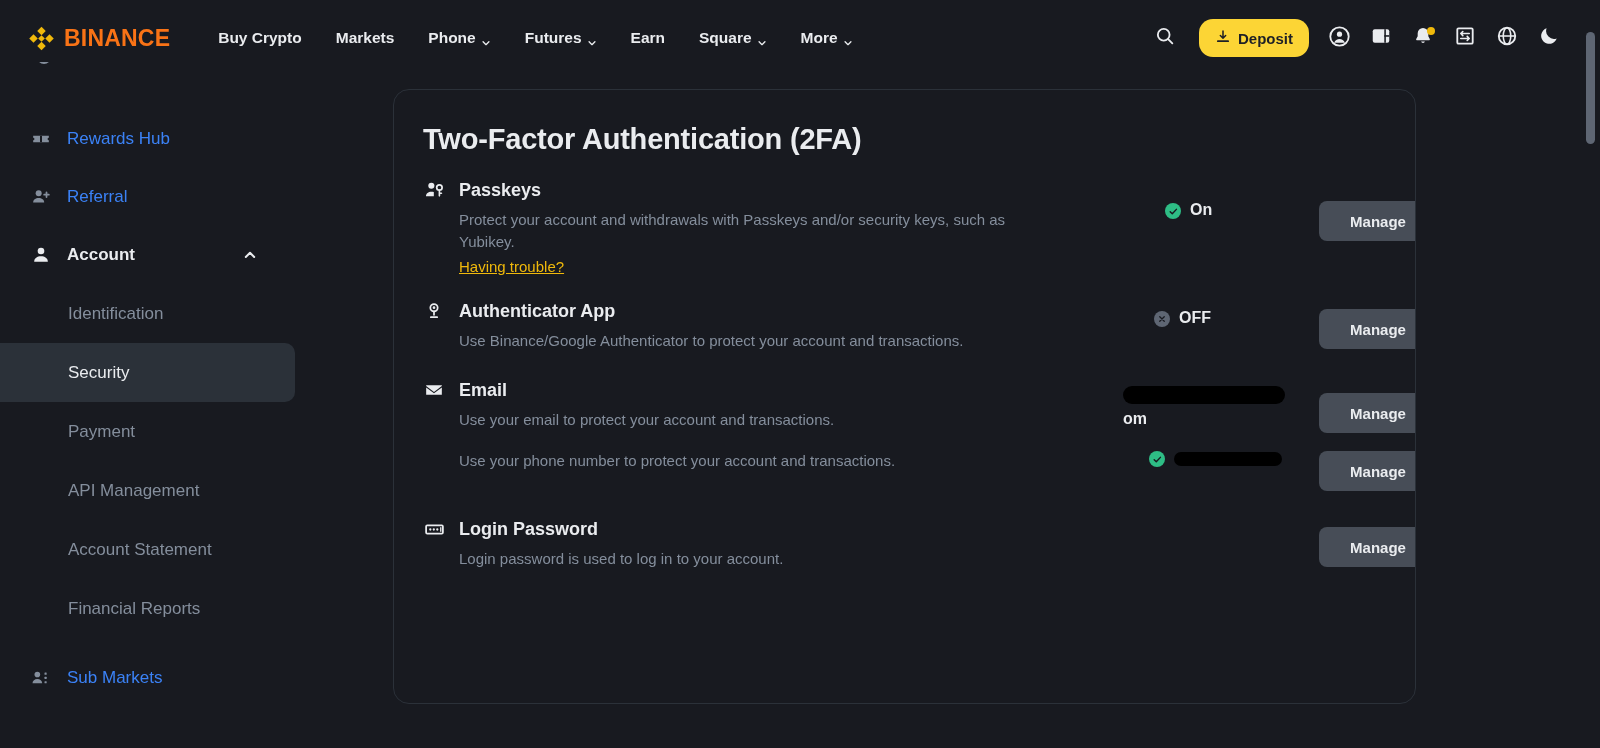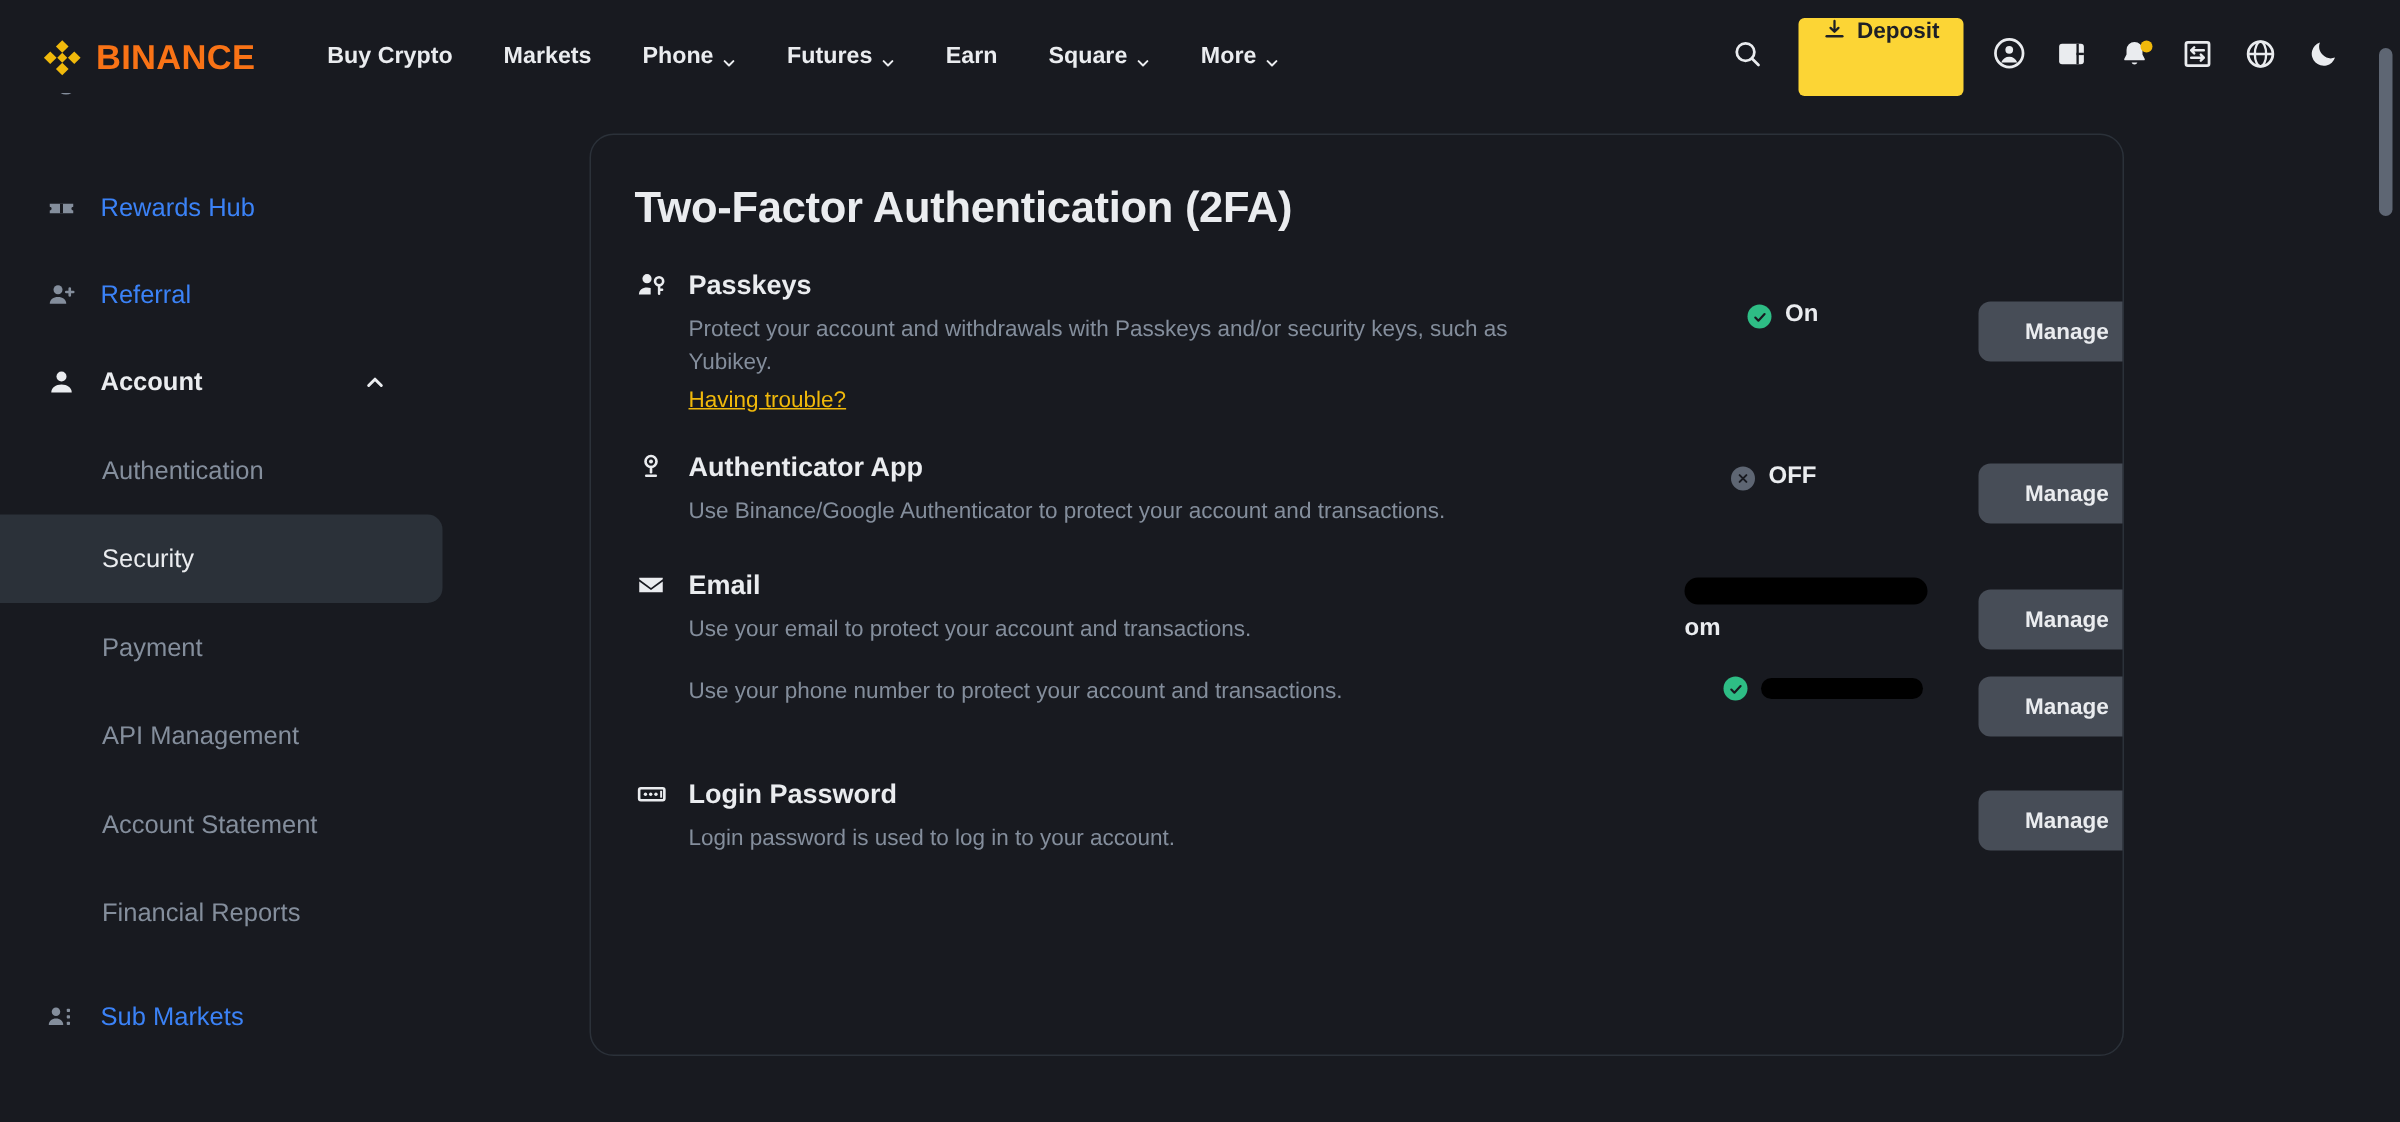--- a/index.html
+++ b/index.html
@@ -36,22 +36,22 @@
   .nav-right {
     margin-left: auto; display: flex; align-items: center; gap: 0;
     margin-right: 30px;
   }
   .icon-btn {
     width: 42px; height: 42px; display: flex; align-items: center;
     justify-content: center; cursor: pointer; position: relative;
   }
   .deposit-btn {
     background: #FCD535; color: #1E2026;
-    height: 52px; border-radius: 4px; border: 0;
-    display: flex; gap: 7px;
+    height: 38px; border-radius: 14px; border: 0;
+    display: flex; align-items: center; gap: 7px;
     padding: 0 16px; margin: 0 9px 0 13px;
     font-size: 15px; font-weight: bold; cursor: pointer;
     font-family: "Liberation Sans", sans-serif;
   }
   .notif-dot {
     position: absolute; width: 8px; height: 8px; border-radius: 50%;
     background: #F0B90B; top: 10px; right: 9px;
   }
 
   
@@ -364,21 +364,21 @@
     </span>
     <span class="side-label">Account</span>
     <span class="side-chevron">
       <svg viewBox="0 0 14 14" width="14" height="14">
           <path d="M2.8 9L7 4.8 11.2 9" stroke="#EAECEF" stroke-width="2" fill="none" stroke-linecap="round" stroke-linejoin="round"></path>
         </svg>
     </span>
   </div>
 
   <div class="side-sub">
-    <span class="side-label">Authentication</span>
+    <span class="side-label">Identification</span>
   </div>
   <div class="side-sub active">
     <span class="side-label">Security</span>
   </div>
   <div class="side-sub">
     <span class="side-label">Payment</span>
   </div>
   <div class="side-sub">
     <span class="side-label">API Management</span>
   </div>

